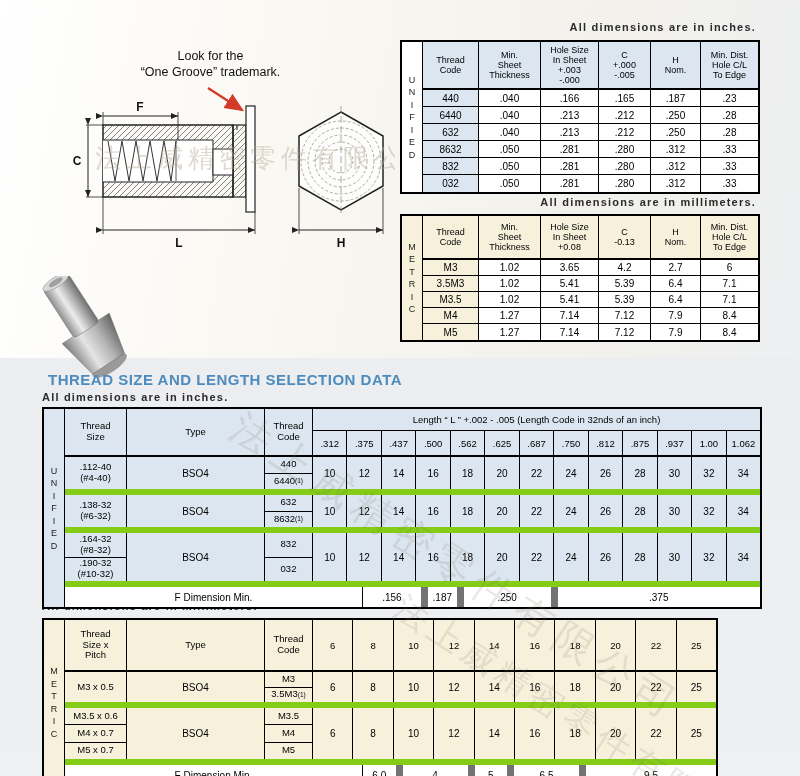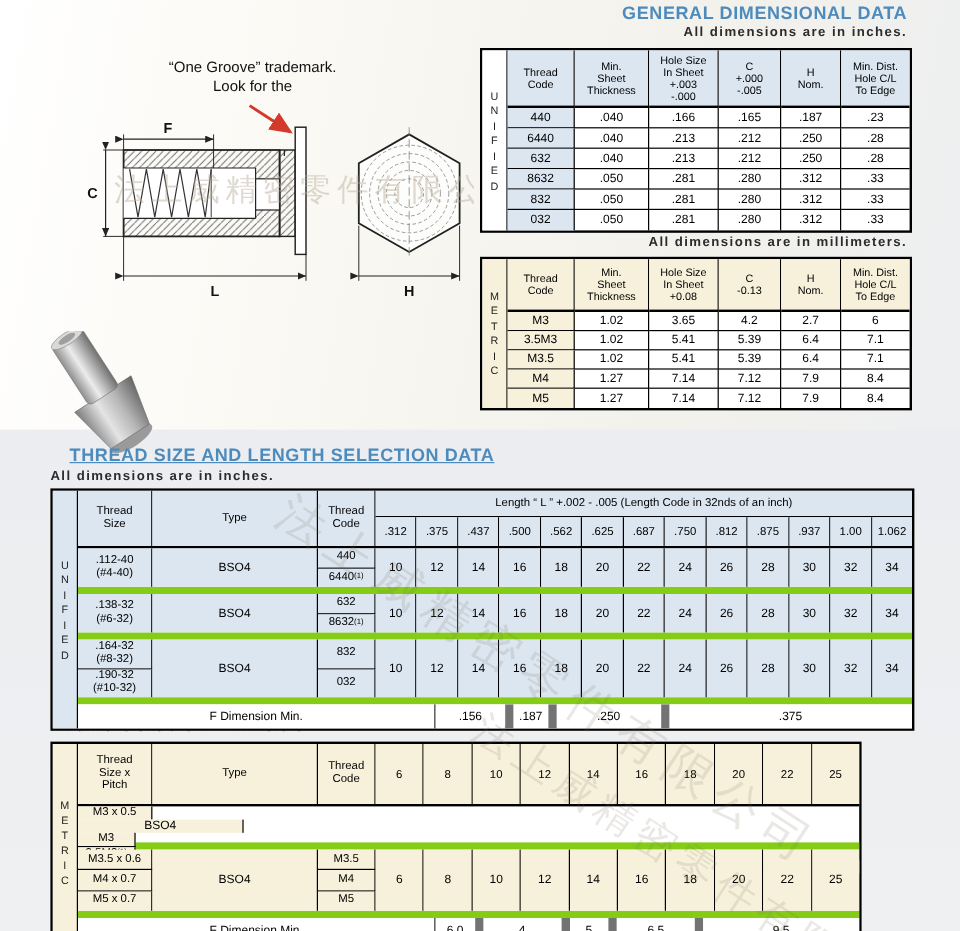--- a/index.html
+++ b/index.html
@@ -128,22 +128,22 @@
       <circle cx="283" cy="119" r="40" fill="none" stroke="#888" stroke-width="0.7" stroke-dasharray="3,2"></circle>
 
       <line x1="241" y1="188" x2="325" y2="188" stroke="#222" stroke-width="1" marker-start="url(#arr)" marker-end="url(#arr)"></line>
       <line x1="241" y1="146" x2="241" y2="192" stroke="#222" stroke-width="0.8"></line>
       <line x1="325" y1="146" x2="325" y2="192" stroke="#222" stroke-width="0.8"></line>
       <text x="283" y="205" text-anchor="middle" font-size="12" font-weight="bold" fill="#111">H</text>
 
       <line x1="150" y1="46" x2="184" y2="68" stroke="#d43a2a" stroke-width="2.4" marker-end="url(#arrR)"></line>
     </svg>
     <div class="note">
+      <span>Look for the</span>
       <span>“One Groove” trademark.</span>
-      <span>Look for the</span>
     </div>
   </div>
 
   <svg style="position:absolute;left:40px;top:276px;" width="96" height="104" viewBox="0 0 96 104">
     <defs>
       <linearGradient id="met" x1="0" y1="0" x2="1" y2="0">
         <stop offset="0" stop-color="#8f8f8f"></stop>
           <stop offset="0.4" stop-color="#ececec"></stop>
         <stop offset="0.6" stop-color="#c4c4c4"></stop>
           <stop offset="1" stop-color="#6f6f6f"></stop>
@@ -157,21 +157,20 @@
     </defs>
     <g transform="rotate(-33 46 51)">
       <ellipse cx="45" cy="96" rx="20" ry="7" fill="#9a9a9a"></ellipse>
       <polygon points="17,52 73,52 64,94 26,94" fill="url(#met2)" stroke="#6a6a6a" stroke-width="0.5"></polygon>
       <rect x="30" y="-4" width="30" height="58" rx="4" fill="url(#met)" stroke="#777" stroke-width="0.5"></rect>
       <ellipse cx="45" cy="-3" rx="15" ry="5" fill="#d9d9d9" stroke="#8a8a8a" stroke-width="0.5"></ellipse>
       <ellipse cx="45" cy="-3" rx="8" ry="2.8" fill="#9f9f9f"></ellipse>
     </g>
   </svg>
 
-  <div class="hdg r" style="left:400px;top:3px;">GENERAL DIMENSIONAL DATA</div>
   <div class="cap r" style="left:400px;top:21px;">All dimensions are in inches.</div>
   <div class="cap r" style="left:400px;top:196px;">All dimensions are in millimeters.</div>
 
   <div id="gen-inches" class="gtab blue" style="left:400px;top:40px;width:356px;height:150px;">
       <div class="gside">
         <span>U</span>
         <span>N</span>
         <span>I</span>
         <span>F</span>
         <span>I</span>
@@ -285,21 +284,21 @@
         <div class="gc lastcol">8.4</div>
         <div class="gc tint lastrow">M5</div>
         <div class="gc lastrow">1.27</div>
         <div class="gc lastrow">7.14</div>
         <div class="gc lastrow">7.12</div>
         <div class="gc lastrow">7.9</div>
         <div class="gc lastcol lastrow">8.4</div>
       </div>
     </div>
 
-  <div class="hdg" style="left:58px;top:371px;text-decoration:underline;">THREAD SIZE AND LENGTH SELECTION DATA</div>
+  <div class="hdg" style="left:48px;top:371px;">THREAD SIZE AND LENGTH SELECTION DATA</div>
   <div class="cap" style="left:42px;top:391px;">All dimensions are in inches.</div>
   <div id="sel-inches" class="sel blue" style="left:42px;top:407px;width:716px;">
       <div class="gside">
         <span>U</span>
         <span>N</span>
         <span>I</span>
         <span>F</span>
         <span>I</span>
         <span>E</span>
         <span>D</span>
@@ -448,21 +447,21 @@
               <div class="slc">12</div>
               <div class="slc">14</div>
               <div class="slc">16</div>
               <div class="slc">18</div>
               <div class="slc">20</div>
               <div class="slc">22</div>
               <div class="slc" style="border-right: none;">25</div>
             </div>
           </div>
         </div>
-        <div class="sgroup" style="height: 30px; flex-direction: column;">
+        <div class="sgroup" style="height: 30px;">
           <div class="sstack w-size">
             <div class="scell last">M3 x 0.5</div>
           </div>
           <div class="stype w-type">BSO4</div>
           <div class="sstack w-code">
             <div class="scell">M3</div>
             <div class="scell last">3.5M3<sup>(1)</sup></div>
           </div>
           <div class="svals">
             <div class="sv">6</div>

